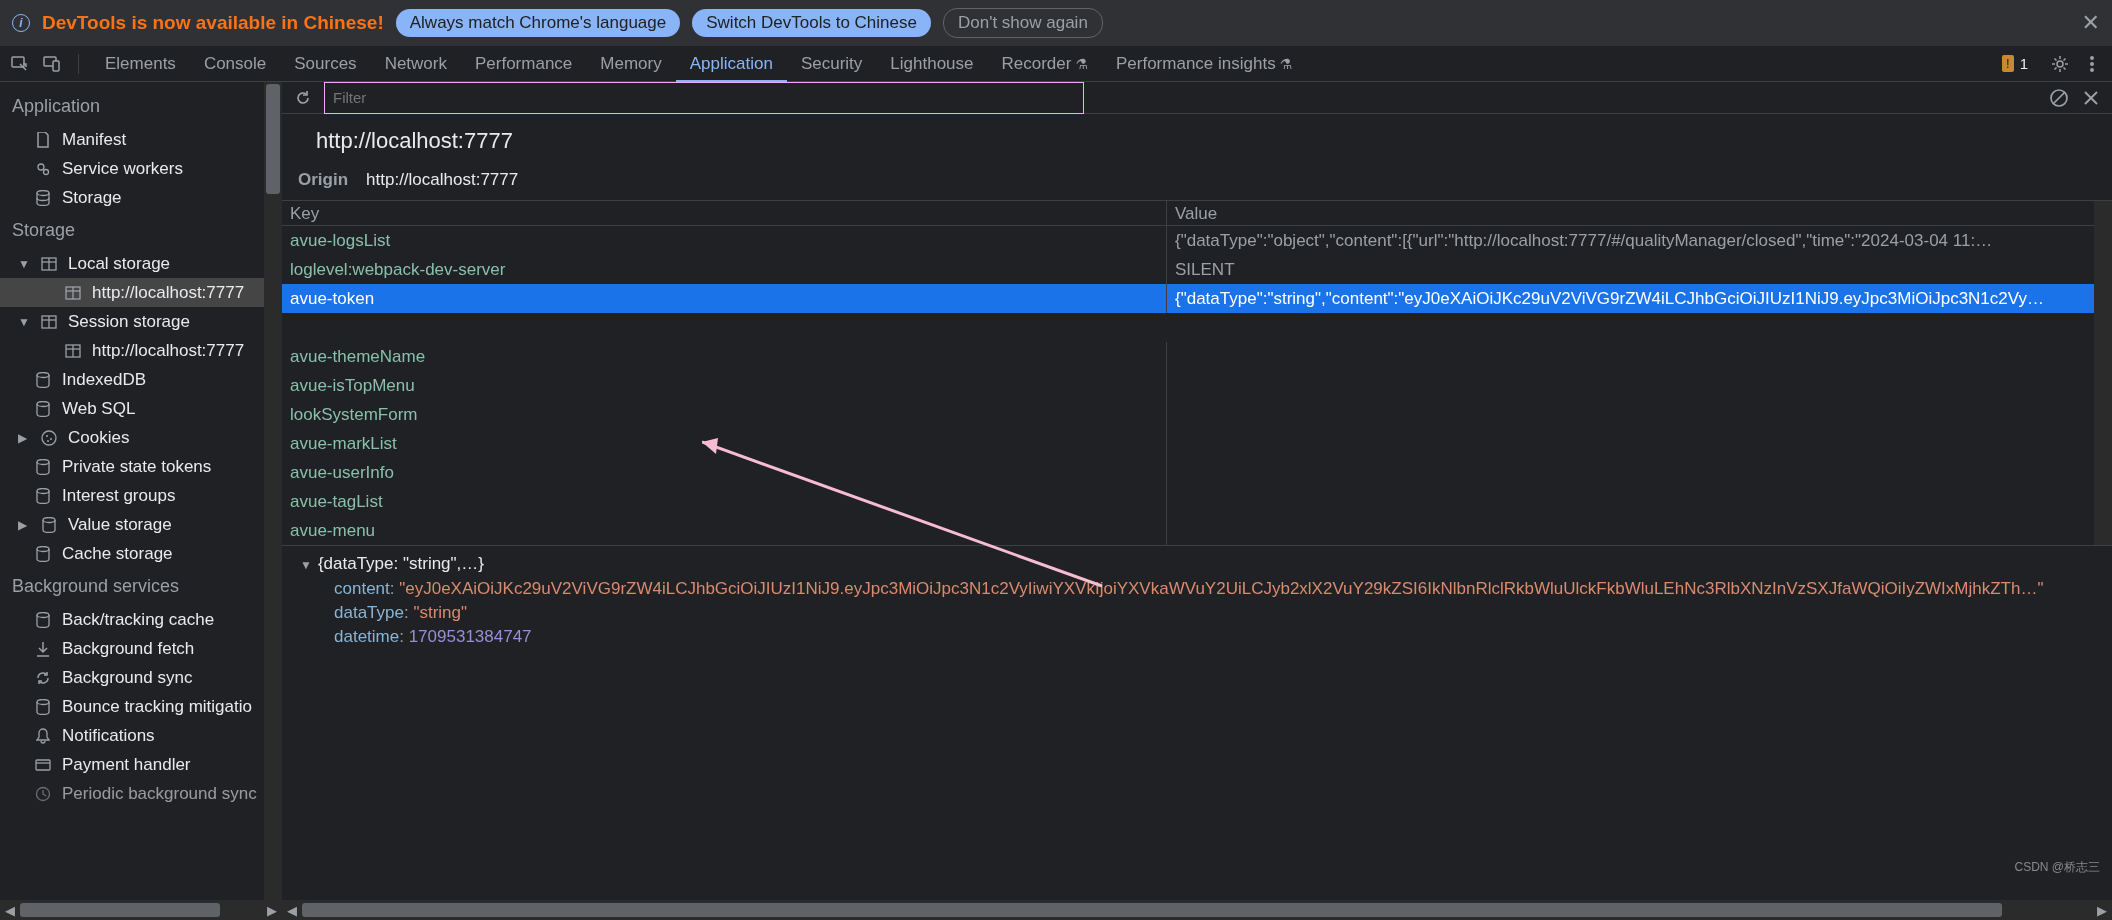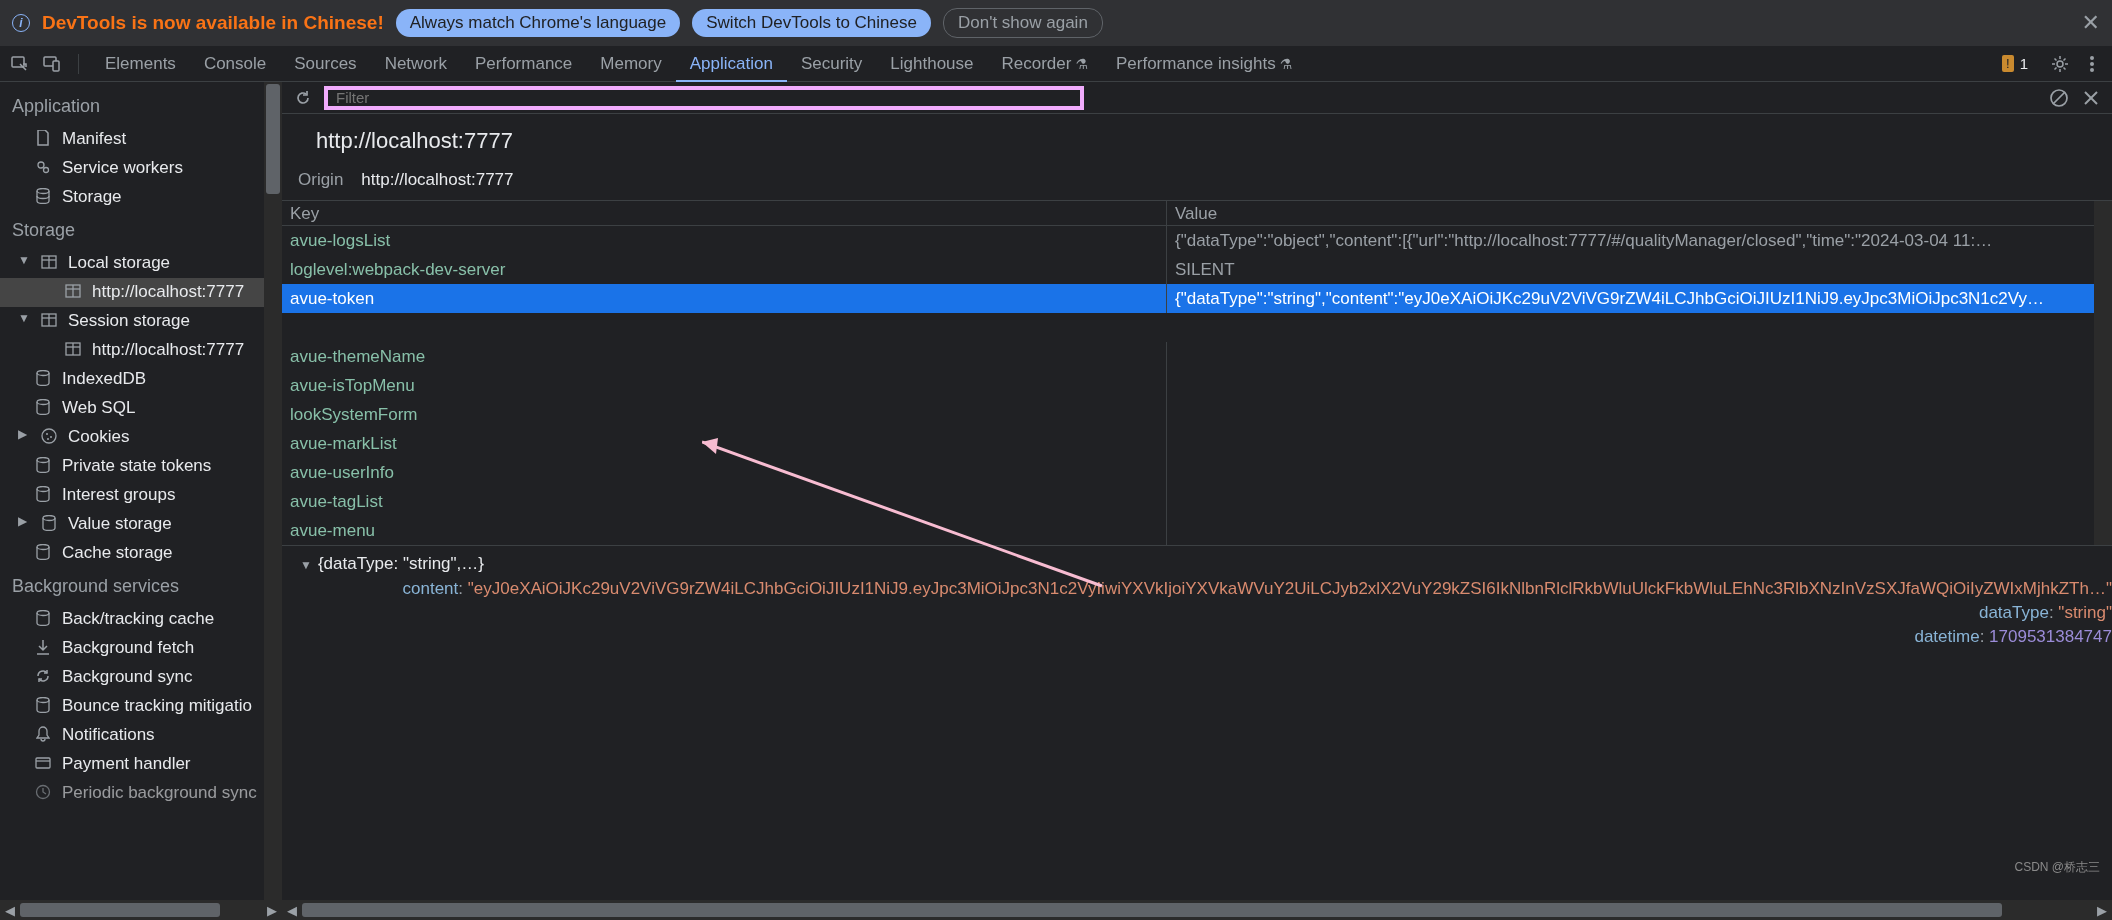--- a/index.html
+++ b/index.html
@@ -23,56 +23,56 @@
 .tabs .spacer { flex: 1; }
 .tabs .warn { background: #c98a2f; color: #202124; font-size: 13px; padding: 1px 4px; border-radius: 2px; margin-right: 2px; }
 .tabs .warncount { color: #e8eaed; font-size: 15px; margin-right: 14px; }
 .beaker { font-size: 14px; margin-left: 4px; }
 
 .body { flex: 1; display: flex; min-height: 0; }
 
 .side { width: 282px; background: #202124; display: flex; position: relative; }
 .side-scroll { flex: 1; overflow: hidden; padding: 6px 0; }
 .side-cat { color: #9aa0a6; font-size: 18px; padding: 8px 12px; }
-.side-item { display: flex; align-items: flex-start; gap: 10px; padding: 4px 0 4px 34px; color: #e8eaed; font-size: 17px; height: 29px; cursor: pointer; }
+.side-item { display: flex; align-items: center; gap: 10px; padding: 4px 0 4px 34px; color: #e8eaed; font-size: 17px; height: 29px; cursor: pointer; }
 .side-item.indent { padding-left: 64px; background: #454545; }
 .side-item.tree { padding-left: 18px; }
 .side-item.tree .caret { width: 12px; color: #9aa0a6; font-size: 12px; }
 .side-ic { width: 18px; height: 18px; display: flex; align-items: center; justify-content: center; color: #9aa0a6; }
 .side-vbar { width: 18px; background: #2b2b2b; display: flex; flex-direction: column; align-items: center; }
 .side-vbar .thumb { width: 14px; height: 110px; background: #5f6368; border-radius: 3px; margin-top: 2px; }
 
 .main { flex: 1; display: flex; flex-direction: column; min-width: 0; position: relative; }
 .toolbar { height: 32px; display: flex; align-items: center; gap: 10px; padding: 0 10px; border-bottom: 1px solid #3c4043; }
 .tbtn { width: 22px; height: 22px; display: flex; align-items: center; justify-content: center; color: #9aa0a6; cursor: pointer; }
-.filter { width: 760px; height: 24px; background: #202124; border: 4px solid #f0abfc; color: #9aa0a6; padding: 0 8px; font-size: 15px; }
+.filter { width: 760px; height: 32px; background: #202124; border: 1px solid #f0abfc; color: #9aa0a6; padding: 0 8px; font-size: 15px; }
 .hdr { padding: 14px 0 10px 34px; color: #e8eaed; font-size: 22px; }
 .origin-row { padding: 6px 0 10px 16px; display: flex; gap: 18px; font-size: 17px; border-bottom: 1px solid #3c4043; }
-.origin-row .lbl { color: #9aa0a6; }
+.origin-row .lbl { color: #9aa0a6; font-weight: bold; }
 
 .table-wrap { display: flex; }
 .table { flex: 1; }
 .thead { display: flex; height: 25px; background: #202124; border-bottom: 1px solid #3c4043; color: #9aa0a6; font-size: 17px; }
 .thead .kh { width: 885px; padding-left: 8px; border-right: 1px solid #3c4043; line-height: 25px; }
 .thead .vh { flex: 1; padding-left: 8px; line-height: 25px; }
 .trow { display: flex; height: 29px; font-size: 17px; }
 .trow.sel { background: #1a73e8; }
 .trow.sel .kc, .trow.sel .vc { color: #fff; }
 .trow .kc { width: 885px; padding-left: 8px; line-height: 29px; color: #88c0a9; border-right: 1px solid #3c4043; overflow: hidden; white-space: nowrap; }
 .trow .vc { flex: 1; padding-left: 8px; line-height: 29px; color: #9aa0a6; overflow: hidden; white-space: nowrap; }
 .table-vbar { width: 18px; background: #2b2b2b; }
 
 .detail { border-top: 1px solid #3c4043; padding: 6px 0 8px 18px; font-family: Consolas, Menlo, monospace; font-size: 17px; line-height: 24px; white-space: nowrap; overflow: hidden; }
 .tok-caret { color: #9aa0a6; margin-right: 6px; font-size: 12px; }
 .tok-brace { color: #e8eaed; }
 .tok-key { color: #89b4d6; }
 .tok-punc { color: #9aa0a6; }
 .tok-str { color: #d98b6f; }
 .tok-num { color: #9b8cd8; }
-.detail .line { padding-left: 34px; text-align: right; }
+.detail .line { padding-left: 34px; }
 
 .hscroll { height: 20px; background: #2b2b2b; display: flex; align-items: center; }
 .hscroll .arr { width: 20px; text-align: center; color: #9aa0a6; font-size: 13px; }
 .hscroll .track { flex: 1; height: 14px; position: relative; }
 .hscroll .thumbh { position: absolute; left: 0; width: 220px; height: 14px; background: #5f6368; border-radius: 3px; top: 0; }
 .side-hscroll { width: 282px; background: #2b2b2b; }
 .side-hscroll .thumbh { left: 0; width: 200px; }
 
 .watermark { position: absolute; right: 12px; bottom: 24px; color: #8a8a8a; font-size: 12px; pointer-events: none; }
 

